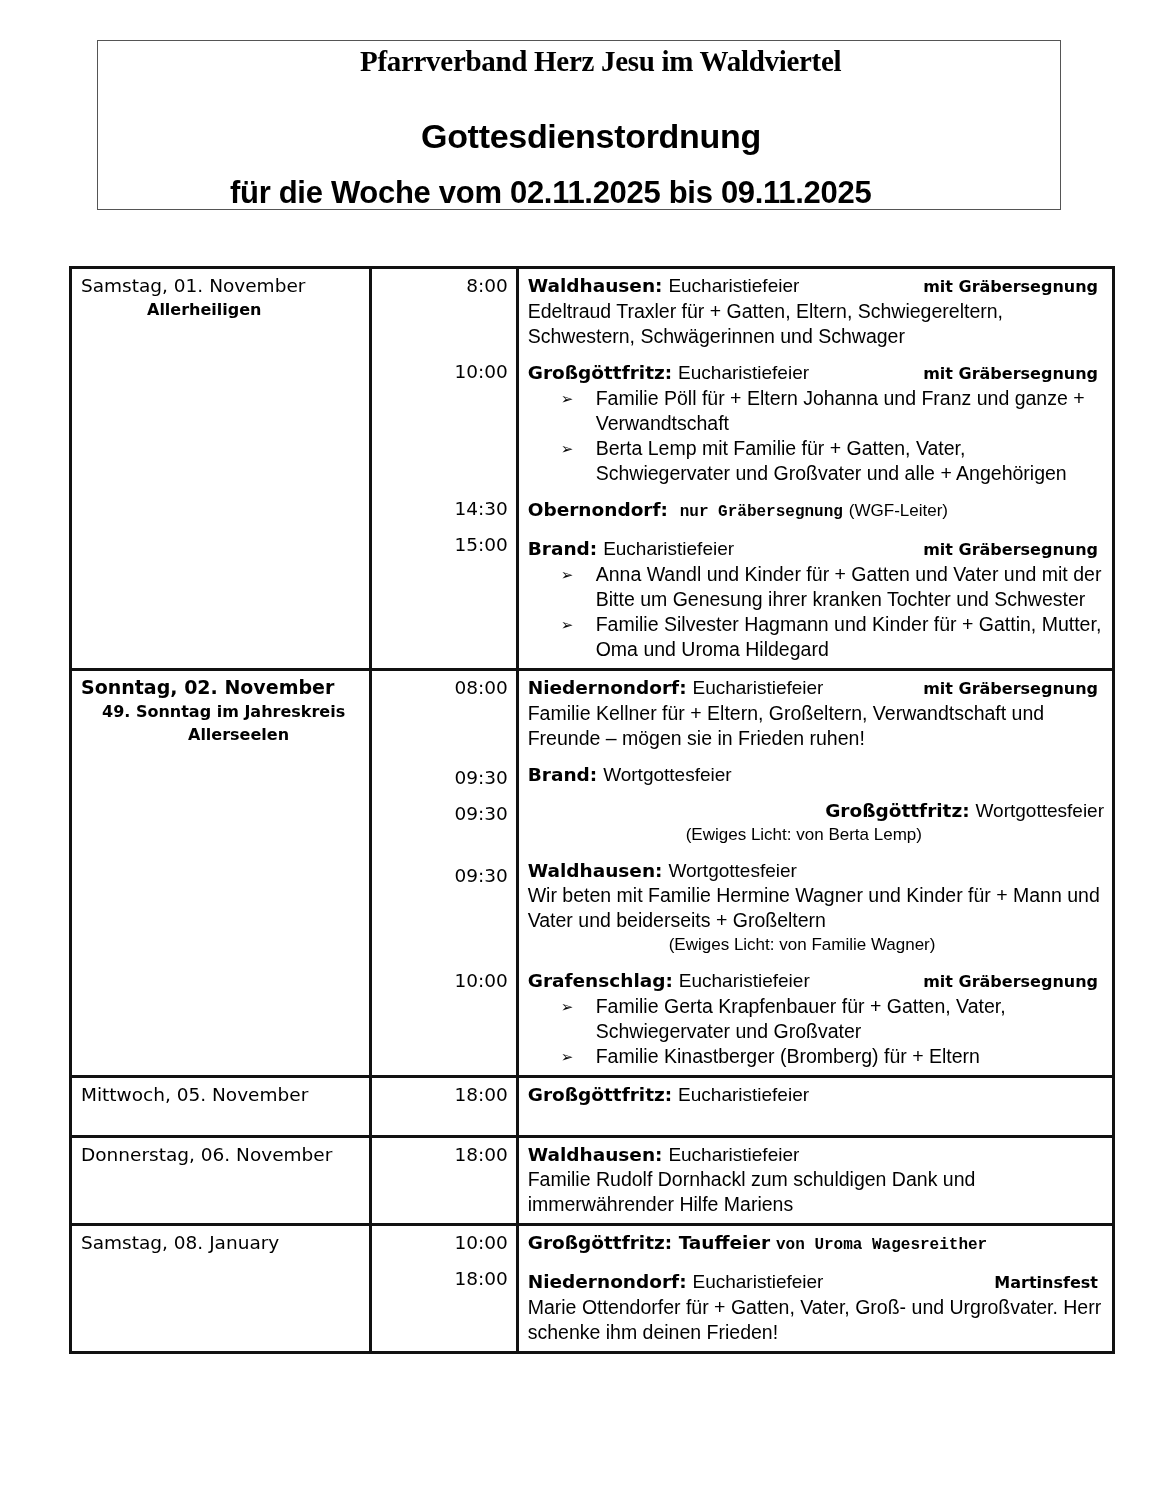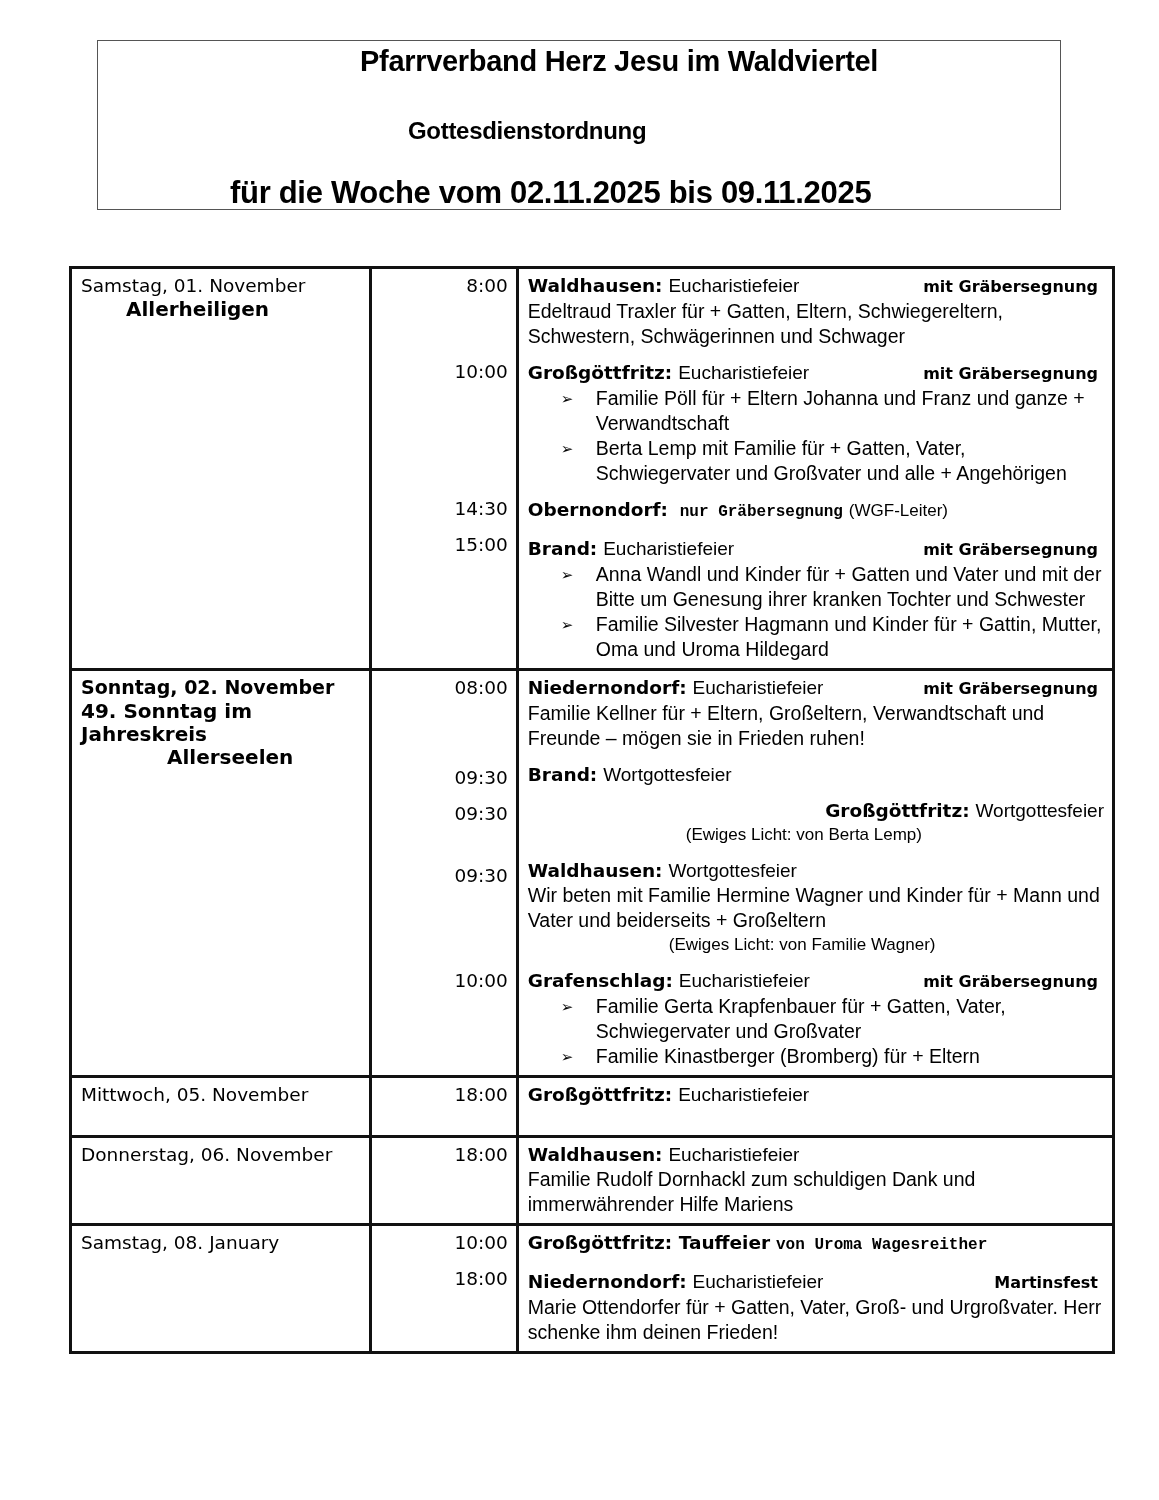--- a/index.html
+++ b/index.html
@@ -24,22 +24,22 @@
       border: 1px solid #555;
       box-sizing: border-box;
     }
     .header-line {
       position: absolute;
       font-family: "Liberation Sans", sans-serif;
       font-weight: bold;
       white-space: nowrap;
       letter-spacing: -0.3px;
     }
-    .h-parish { left: 262px; top: 4px; font-size: 29px; }
-    .h-title  { left: 310px; top: 76px; font-size: 24px; }
+    .h-parish { left: 262px; top: 4px; font-size: 29px; font-family: Liberation Serif, serif; }
+    .h-title  { left: 323px; top: 76px; font-size: 34px; }
     .h-week   { left: 132px; top: 134px; font-size: 31px; }
 
     table.schedule {
       position: absolute;
       left: 69px;
       top: 266px;
       width: 1046px;
       border-collapse: collapse;
       font-size: 18.5px;
       line-height: 25px;
@@ -48,21 +48,21 @@
       border: 3px solid #111;
       vertical-align: top;
       padding: 4px 8px 6px 9px;
     }
     td.day-col { width: 281px; }
     td.time-col { width: 128px; text-align: right; padding-left: 0; padding-right: 0; }
     td.detail-col { width: 580px; padding-right: 10px; }
 
     .day-name { display: block; }
     .day-name.bold { font-weight: bold; font-size: 19px; }
-    .feast { display: block; font-weight: bold; font-size: 20px; line-height: 23px; }
+    .feast { display: block; font-weight: bold; font-size: 16px; line-height: 23px; margin-left: 21px; }
     .feast.indent1 { padding-left: 45px; }
     .feast.indent2 { padding-left: 86px; }
 
     .time-slot { display: block; }
 
     .event { display: block; margin-bottom: 11px; }
     .event:last-child { margin-bottom: 0; }
     .event-head { display: flex; justify-content: space-between; align-items: baseline; }
     .place { font-weight: bold; }
     .service { font-family: "Liberation Sans", sans-serif; font-size: 19px; }

